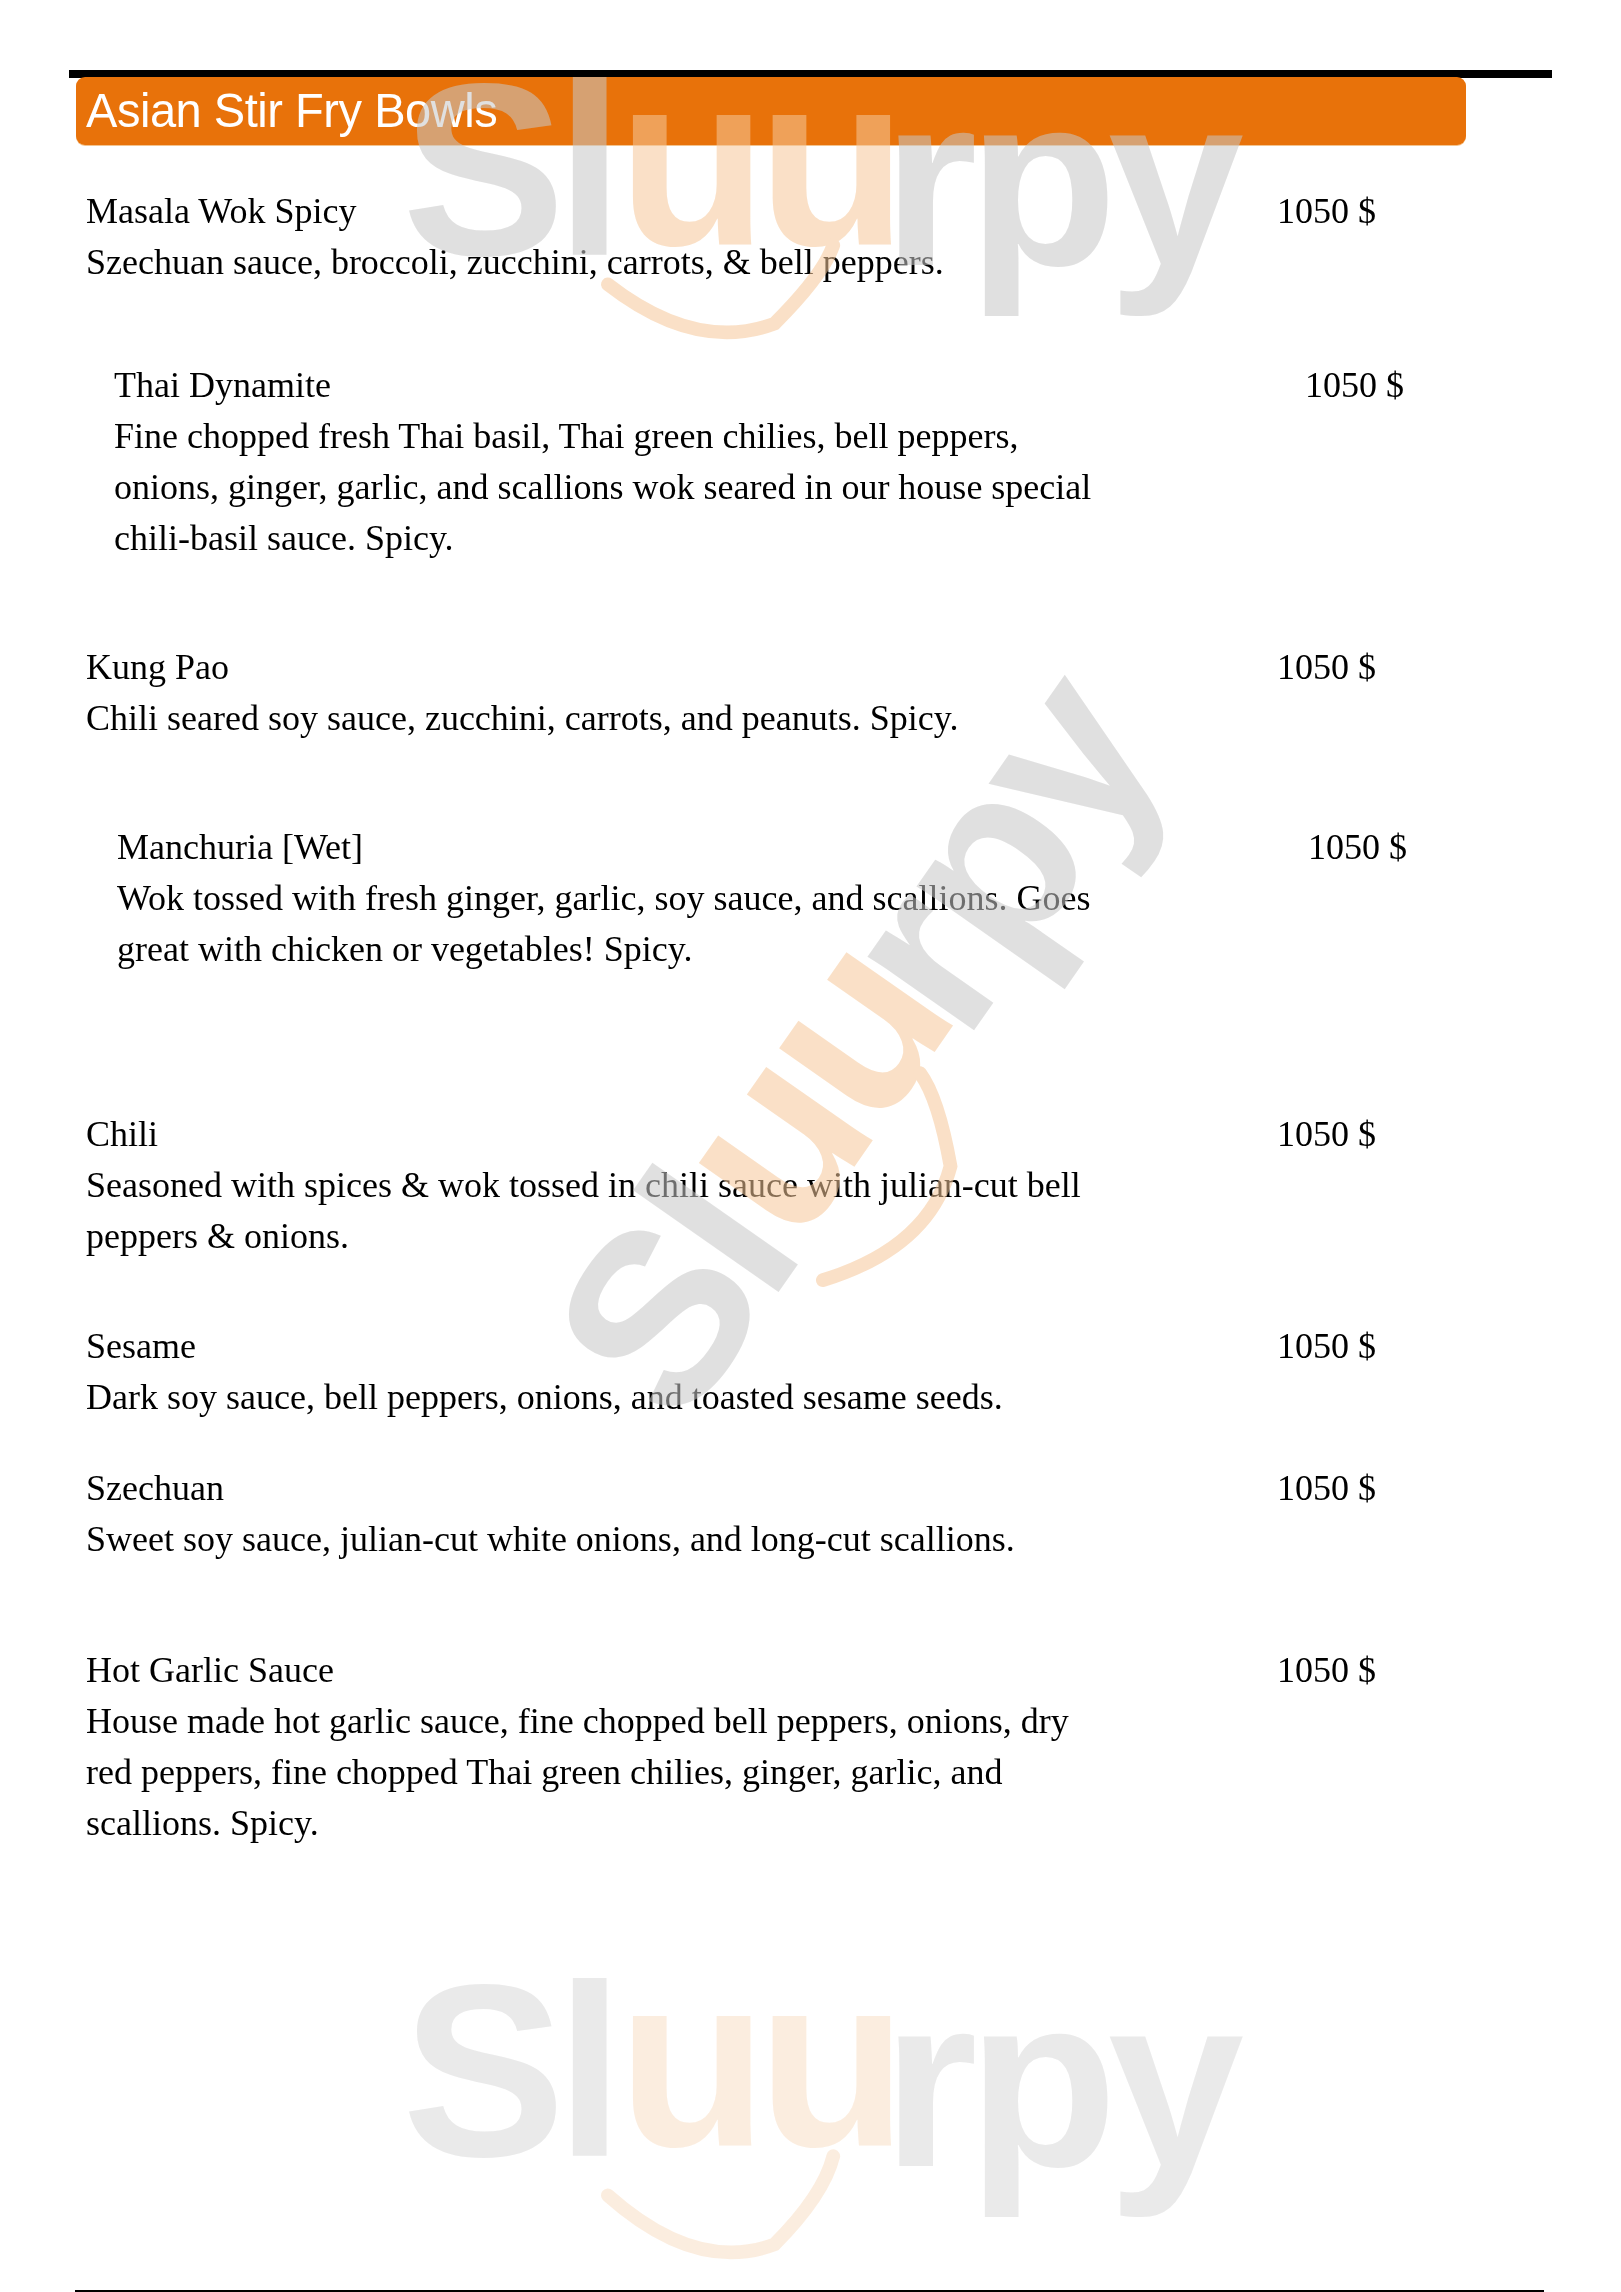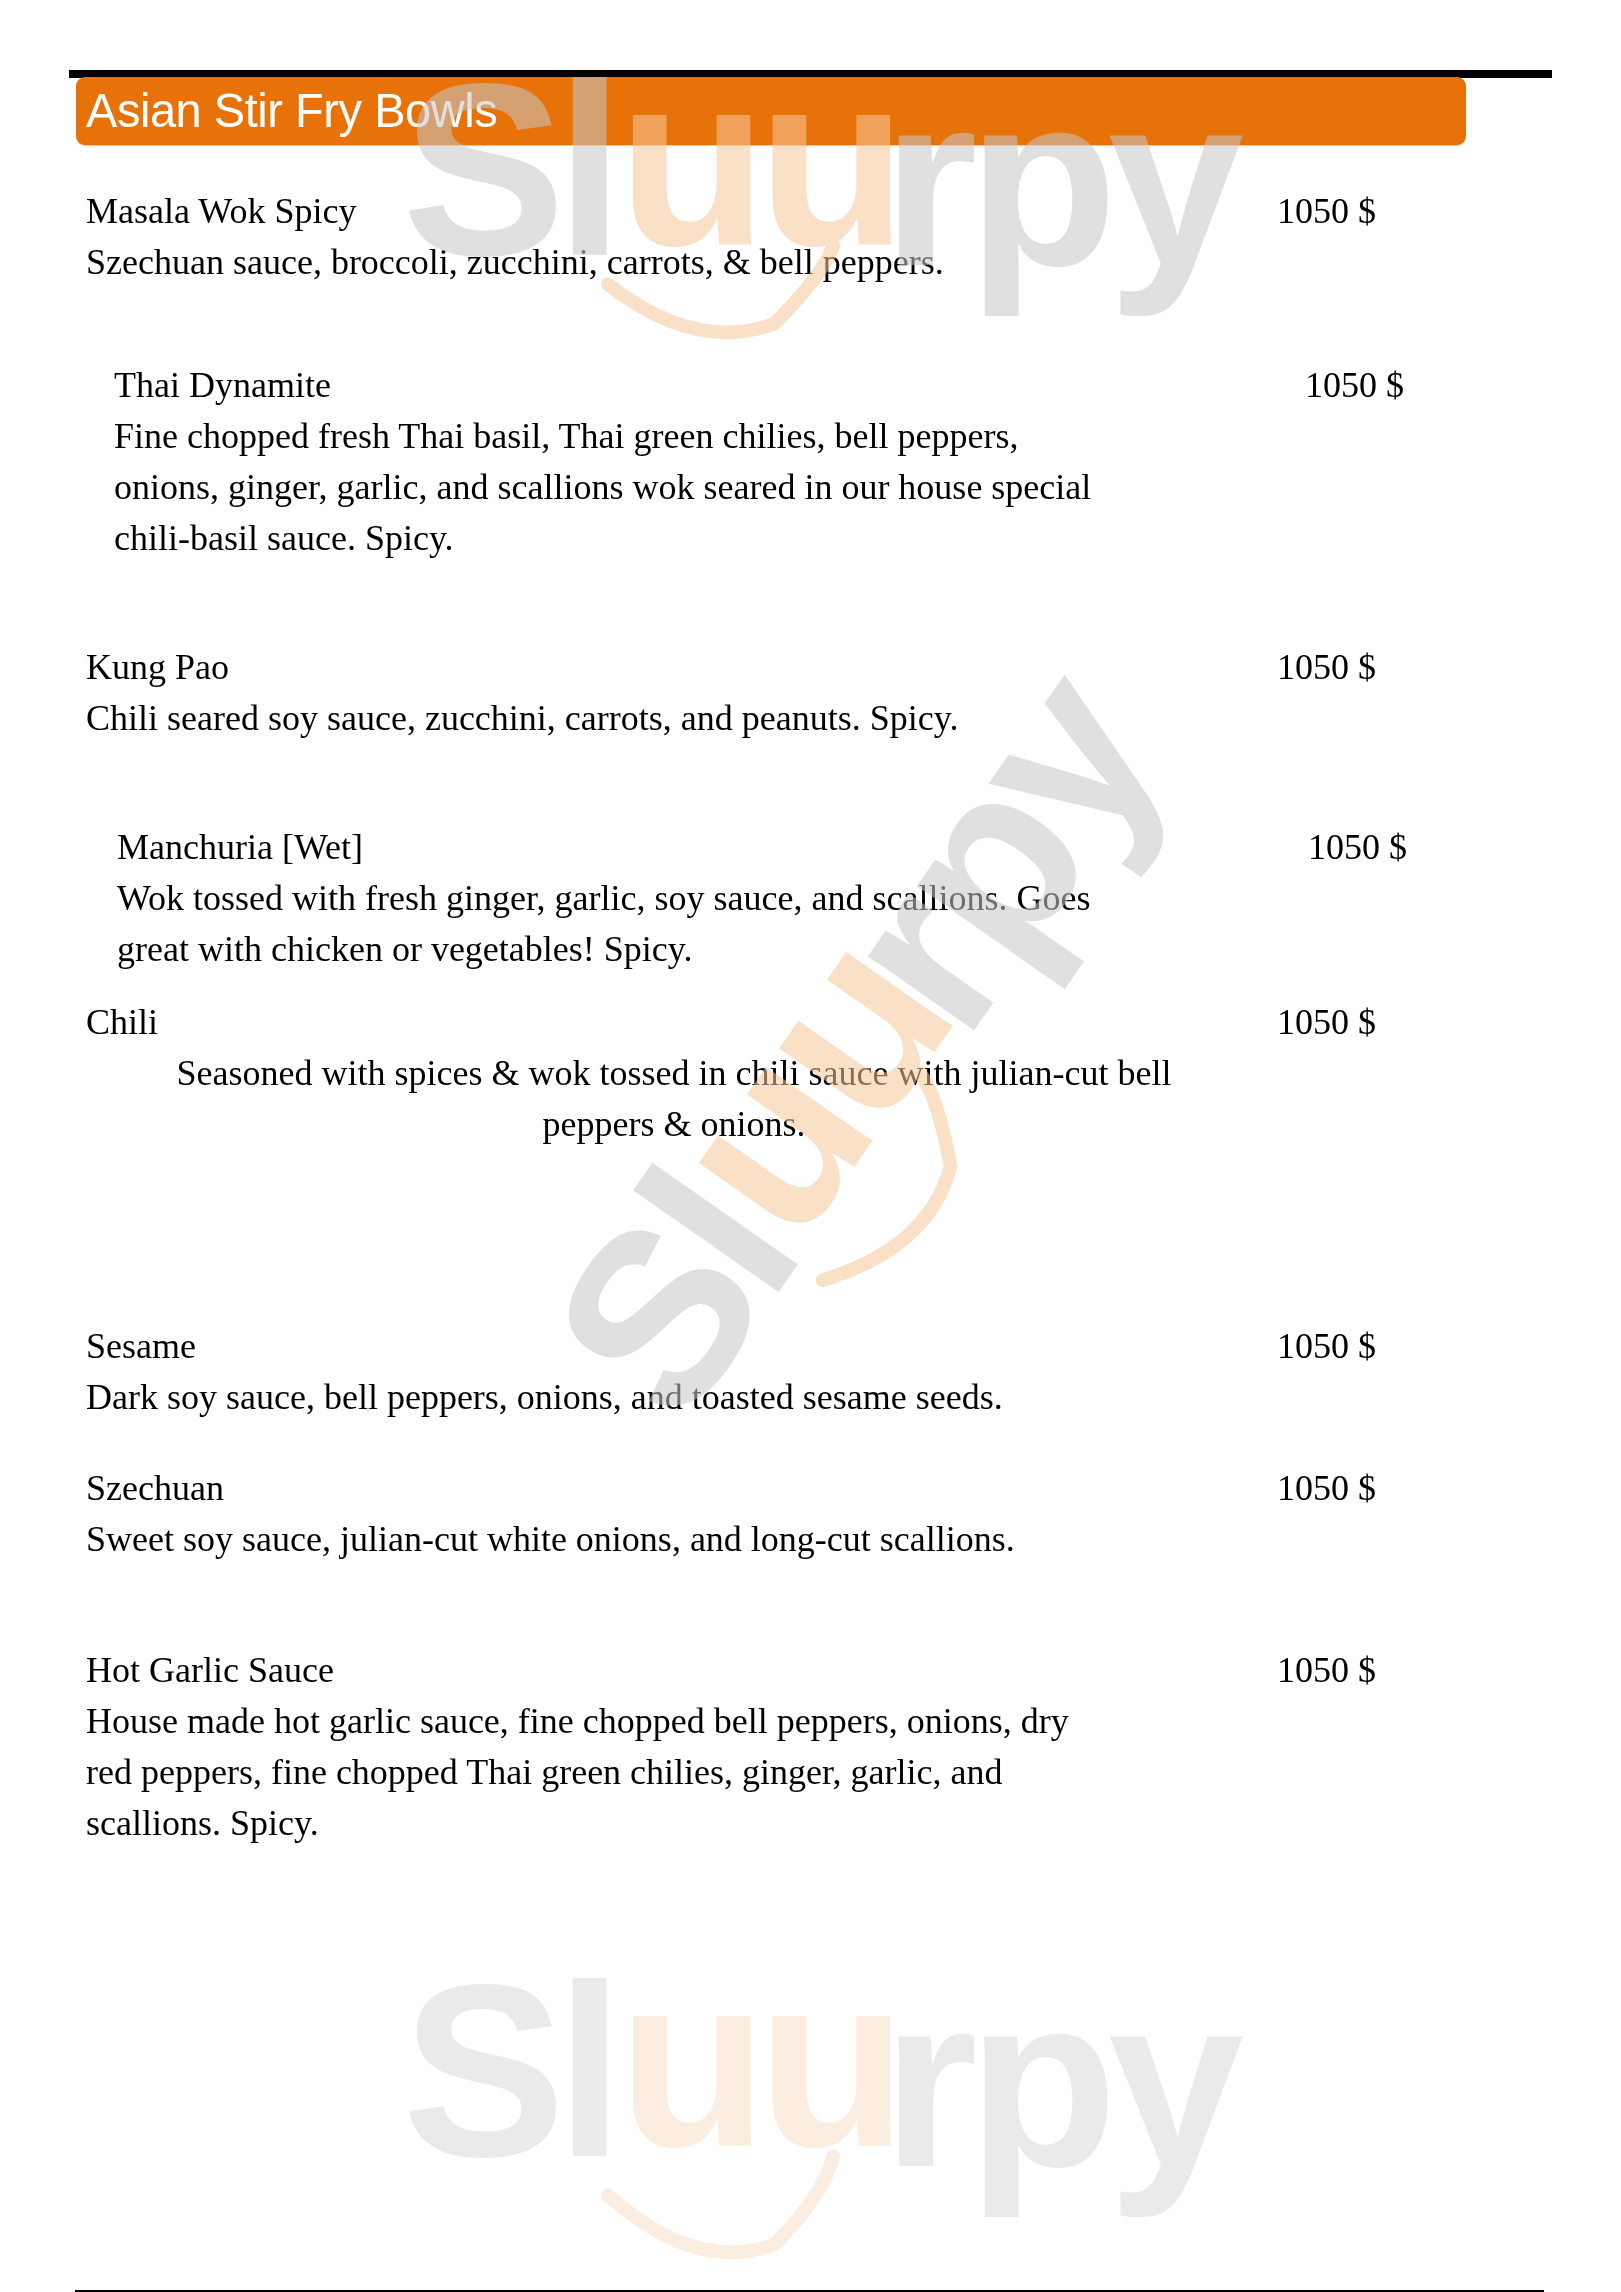--- a/index.html
+++ b/index.html
@@ -141,21 +141,21 @@
   <div class="item-row">
     <span class="item-name">Manchuria [Wet]</span>
     <span class="item-price">1050 $</span>
   </div>
   <div class="item-desc">
     <span class="line">Wok tossed with fresh ginger, garlic, soy sauce, and scallions. Goes</span>
     <span class="line">great with chicken or vegetables! Spicy.</span>
   </div>
 </div>
 
-<div class="menu-item" style="top:996px;text-align:center;">
+<div class="menu-item" style="top:1108px;">
   <div class="item-row">
     <span class="item-name">Chili</span>
     <span class="item-price">1050 $</span>
   </div>
   <div class="item-desc">
     <span class="line">Seasoned with spices &amp; wok tossed in chili sauce with julian-cut bell</span>
     <span class="line">peppers &amp; onions.</span>
   </div>
 </div>
 

